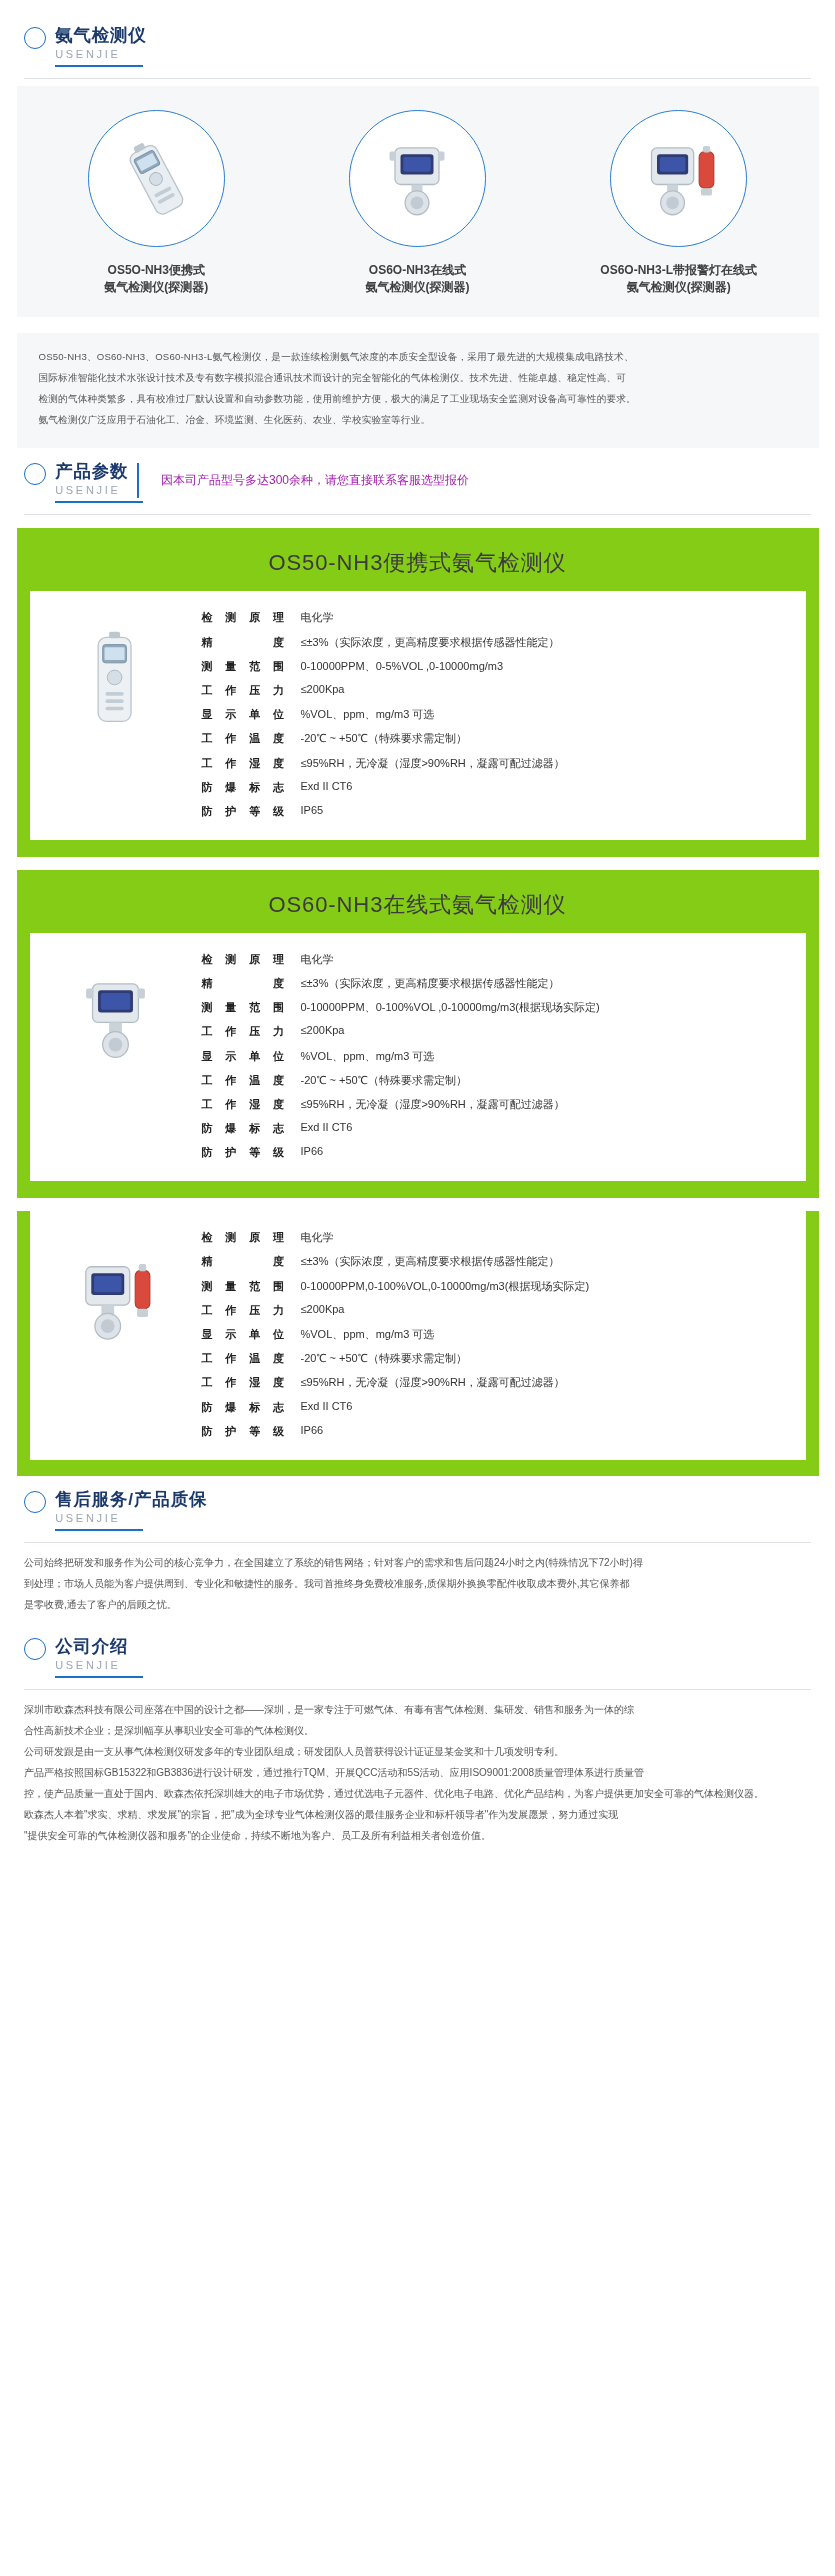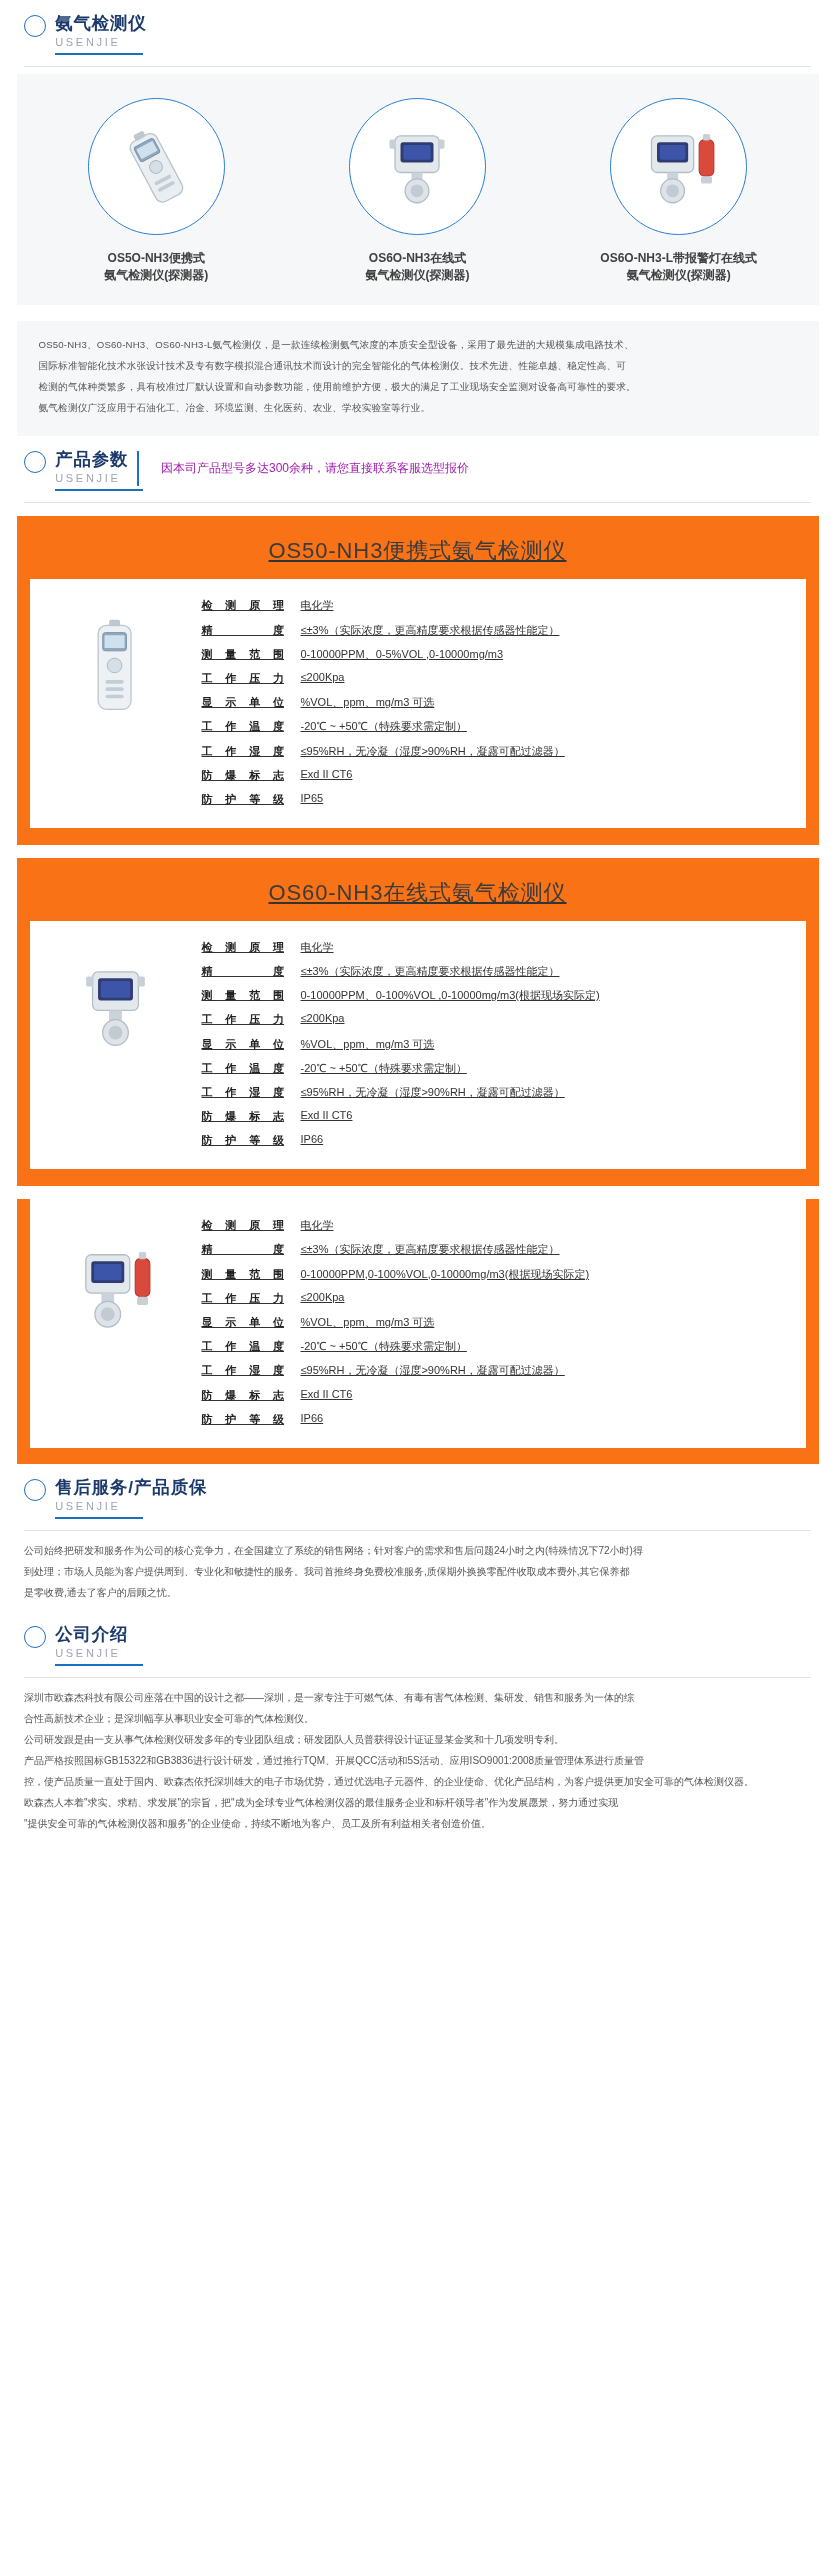--- a/index.html
+++ b/index.html
@@ -4,21 +4,21 @@
 <style>
   * { box-sizing: border-box; }
   html, body { margin: 0; padding: 0; }
   body {
     width: 835px;
     font-family: "Liberation Sans", sans-serif;
     background: #ffffff;
     color: #333;
     -webkit-font-smoothing: antialiased;
   }
-  .page { width: 835px; margin: 0 auto; background: #fff; }
+  .page { width: 835px; margin: 12px auto; background: #fff; }
 
   
   .sec-head {
     display: flex;
     align-items: flex-start;
     padding: 13px 0 5.5px 24px;
     position: relative;
   }
   .sec-circle {
     width: 22px; height: 22px;
@@ -107,23 +107,22 @@
     font-size: 9.6px;
     color: #555;
     line-height: 18.3px;
     letter-spacing: 0.2px;
   }
   .desc p { margin: 0 0 2.7px 0; }
 
   
   .prod-block {
     margin: 13px 16.5px 0 16.5px;
-    background: #f97316;
+    background: #84cc16;
     padding: 0 0 16.5px 0;
-    text-decoration: underline;
   }
   .prod-title {
     text-align: center;
     font-size: 22px;
     color: #3b3b3b;
     padding: 20px 0 13px 0;
     letter-spacing: 0.9px;
   }
   .prod-body {
     background: #fff;
@@ -461,20 +460,20 @@
       <div class="sec-underline"></div>
     </div>
   </div>
   <div class="sec-divider"></div>
 
   <div class="para-block">
     <p>深圳市欧森杰科技有限公司座落在中国的设计之都——深圳，是一家专注于可燃气体、有毒有害气体检测、集研发、销售和服务为一体的综</p>
     <p>合性高新技术企业；是深圳幅享从事职业安全可靠的气体检测仪。</p>
     <p>公司研发跟是由一支从事气体检测仪研发多年的专业团队组成；研发团队人员普获得设计证证显某金奖和十几项发明专利。</p>
     <p>产品严格按照国标GB15322和GB3836进行设计研发，通过推行TQM、开展QCC活动和5S活动、应用ISO9001:2008质量管理体系进行质量管</p>
-    <p>控，使产品质量一直处于国内、欧森杰依托深圳雄大的电子市场优势，通过优选电子元器件、的企业使命、优化产品结构，为客户提供更加安全可靠的气体检测仪器。</p>
+    <p>控，使产品质量一直处于国内、欧森杰依托深圳雄大的电子市场优势，通过优选电子元器件、优化电子电路、优化产品结构，为客户提供更加安全可靠的气体检测仪器。</p>
     <p>欧森杰人本着"求实、求精、求发展"的宗旨，把"成为全球专业气体检测仪器的最佳服务企业和标杆领导者"作为发展愿景，努力通过实现</p>
     <p>"提供安全可靠的气体检测仪器和服务"的企业使命，持续不断地为客户、员工及所有利益相关者创造价值。</p>
   </div>
 
   <div class="bottom-pad"></div>
 </div>
 
 
 </body></html>

